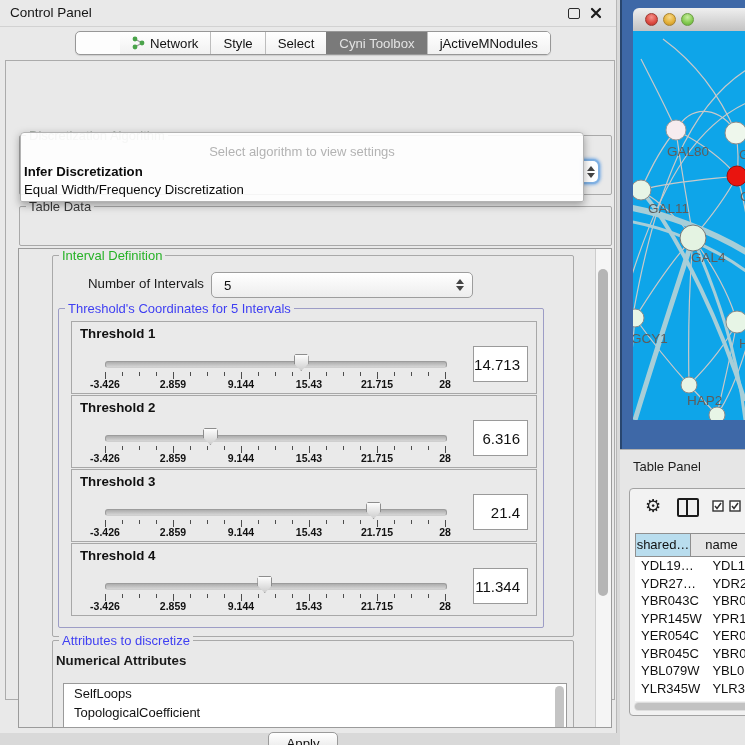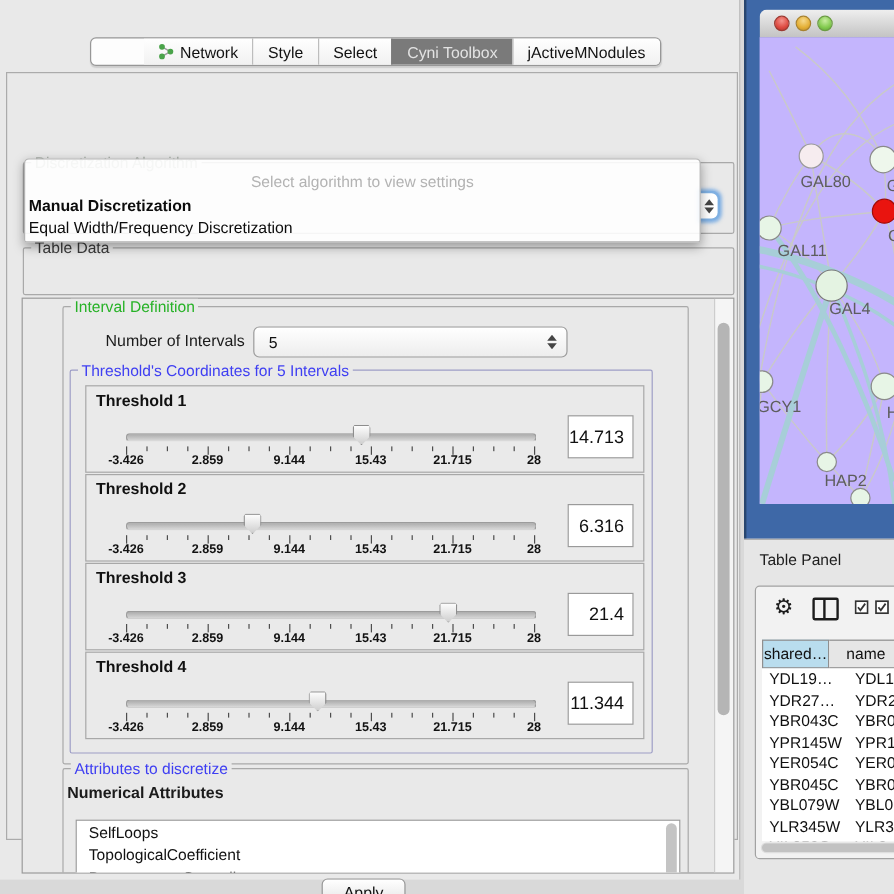--- a/index.html
+++ b/index.html
@@ -80,21 +80,21 @@
              border:1px solid #9a9a9a;border-radius:5px;font-size:13.2px;text-align:center;line-height:21px;color:#111;}
 
   
   #bluewin{left:620px;top:0;width:125px;height:449px;background:#3e68a7;border-left:2px solid #28466f;box-sizing:border-box;}
   #nettitle{left:633px;top:8px;width:112px;height:23px;border-radius:6px 0 0 0;
             background:linear-gradient(#efefef,#c3c3c3);border-bottom:1px solid #8f8f8f;}
   .light{position:absolute;top:5px;width:13px;height:13px;border-radius:50%;box-sizing:border-box;}
   #light-red{left:12px;background:radial-gradient(circle at 50% 30%,#f4938c,#dd4a41 60%,#b03229);border:1px solid #9c3a32;}
   #light-yellow{left:30px;background:radial-gradient(circle at 50% 30%,#f6d98b,#e4af35 60%,#b8882a);border:1px solid #a8822f;}
   #light-green{left:48px;background:radial-gradient(circle at 50% 30%,#c8eda0,#82ca4e 60%,#5fa23a);border:1px solid #6b9c43;}
-  #netcanvas{left:633px;top:31px;width:112px;height:389px;background:#c4b5fd;overflow:hidden;}
+  #netcanvas{left:633px;top:31px;width:112px;height:389px;background:#0ea5e9;overflow:hidden;}
 
   #rightbottom{left:620px;top:449px;width:125px;height:296px;background:#e6e6e6;border-top:1px solid #b0b0b0;box-sizing:border-box;}
   #tp-title{position:absolute;left:13px;top:9px;font-size:13px;color:#1d1d1d;}
   #tpbox{position:absolute;left:9px;top:38px;width:130px;height:226px;background:#f2f2f2;border:1px solid #a2a2a2;border-radius:4px;overflow:hidden;}
   #tp-toolbar{position:absolute;left:0;top:0;right:0;height:38px;}
   #gear-icon{position:absolute;left:15px;top:8px;font-size:18px;color:#1c1c1c;line-height:18px;}
   #colsel-icon{position:absolute;left:47px;top:9px;width:18px;height:15px;border:2px solid #1c1c1c;border-radius:2px;}
   #colsel-icon::after{content:"";position:absolute;left:7px;top:0;bottom:0;width:2px;background:#1c1c1c;}
   .cb-icon{position:absolute;top:11px;}
   #tp-header{position:absolute;left:5px;top:44px;height:24px;display:flex;}
@@ -107,20 +107,29 @@
   #tp-hsb{position:absolute;left:4px;right:6px;top:213px;height:9px;background:#dedede;border-radius:5px;}
   #tp-hsb .hthumb{position:absolute;left:1px;top:1px;bottom:1px;width:96%;background:#c2c2c2;border-radius:5px;}
 </style>
 </head>
 <body>
 
 <div id="app">
 
   <div id="leftwin" class="abs">
 
+    <div id="titlebar" class="abs">
+      <span class="t">Control Panel</span>
+      <div id="float-btn"></div>
+      <div id="close-btn">
+        <svg width="12" height="12" viewBox="0 0 12 12">
+            <path d="M2,2 L10,10 M10,2 L2,10" stroke="#1c1c1c" stroke-width="2.2" stroke-linecap="round"></path>
+          </svg>
+      </div>
+    </div>
 
     <div id="tabbar" class="segbar abs">
         <div class="seg">
           <svg width="13" height="14" viewBox="0 0 13 14">
             <path d="M3,3 L10,7 M3,11 L10,7" stroke="#9c9c9c" stroke-width="1.2" fill="none"></path>
             <circle cx="3" cy="3" r="2.4" fill="#4aa34a"></circle>
             <circle cx="3" cy="11" r="2.4" fill="#4aa34a"></circle>
             <circle cx="10" cy="7" r="2.4" fill="#4aa34a"></circle>
           </svg>
           <span>Network</span>
@@ -147,21 +156,21 @@
       <div id="focus-ring" class="abs">
         <span class="stepper" style="right:3px;">
             <span class="up"></span>
             <span class="dn"></span>
           </span>
       </div>
 
       <div id="alg-popup" class="abs">
         <div class="ph">Select algorithm to view settings</div>
         <div id="alg-options">
-            <div class="opt sel" style="top: 31px;">Manual Discretization</div>
+            <div class="opt sel" style="top: 31px;">Infer Discretization</div>
             <div class="opt" style="top: 48.5px;">Equal Width/Frequency Discretization</div>
           </div>
       </div>
 
       <div class="group" style="left:13px;top:145px;width:591px;height:38px;">
         <span class="gtitle plain">Table Data</span>
       </div>
 
       <div id="scrollpane" class="abs">
 

